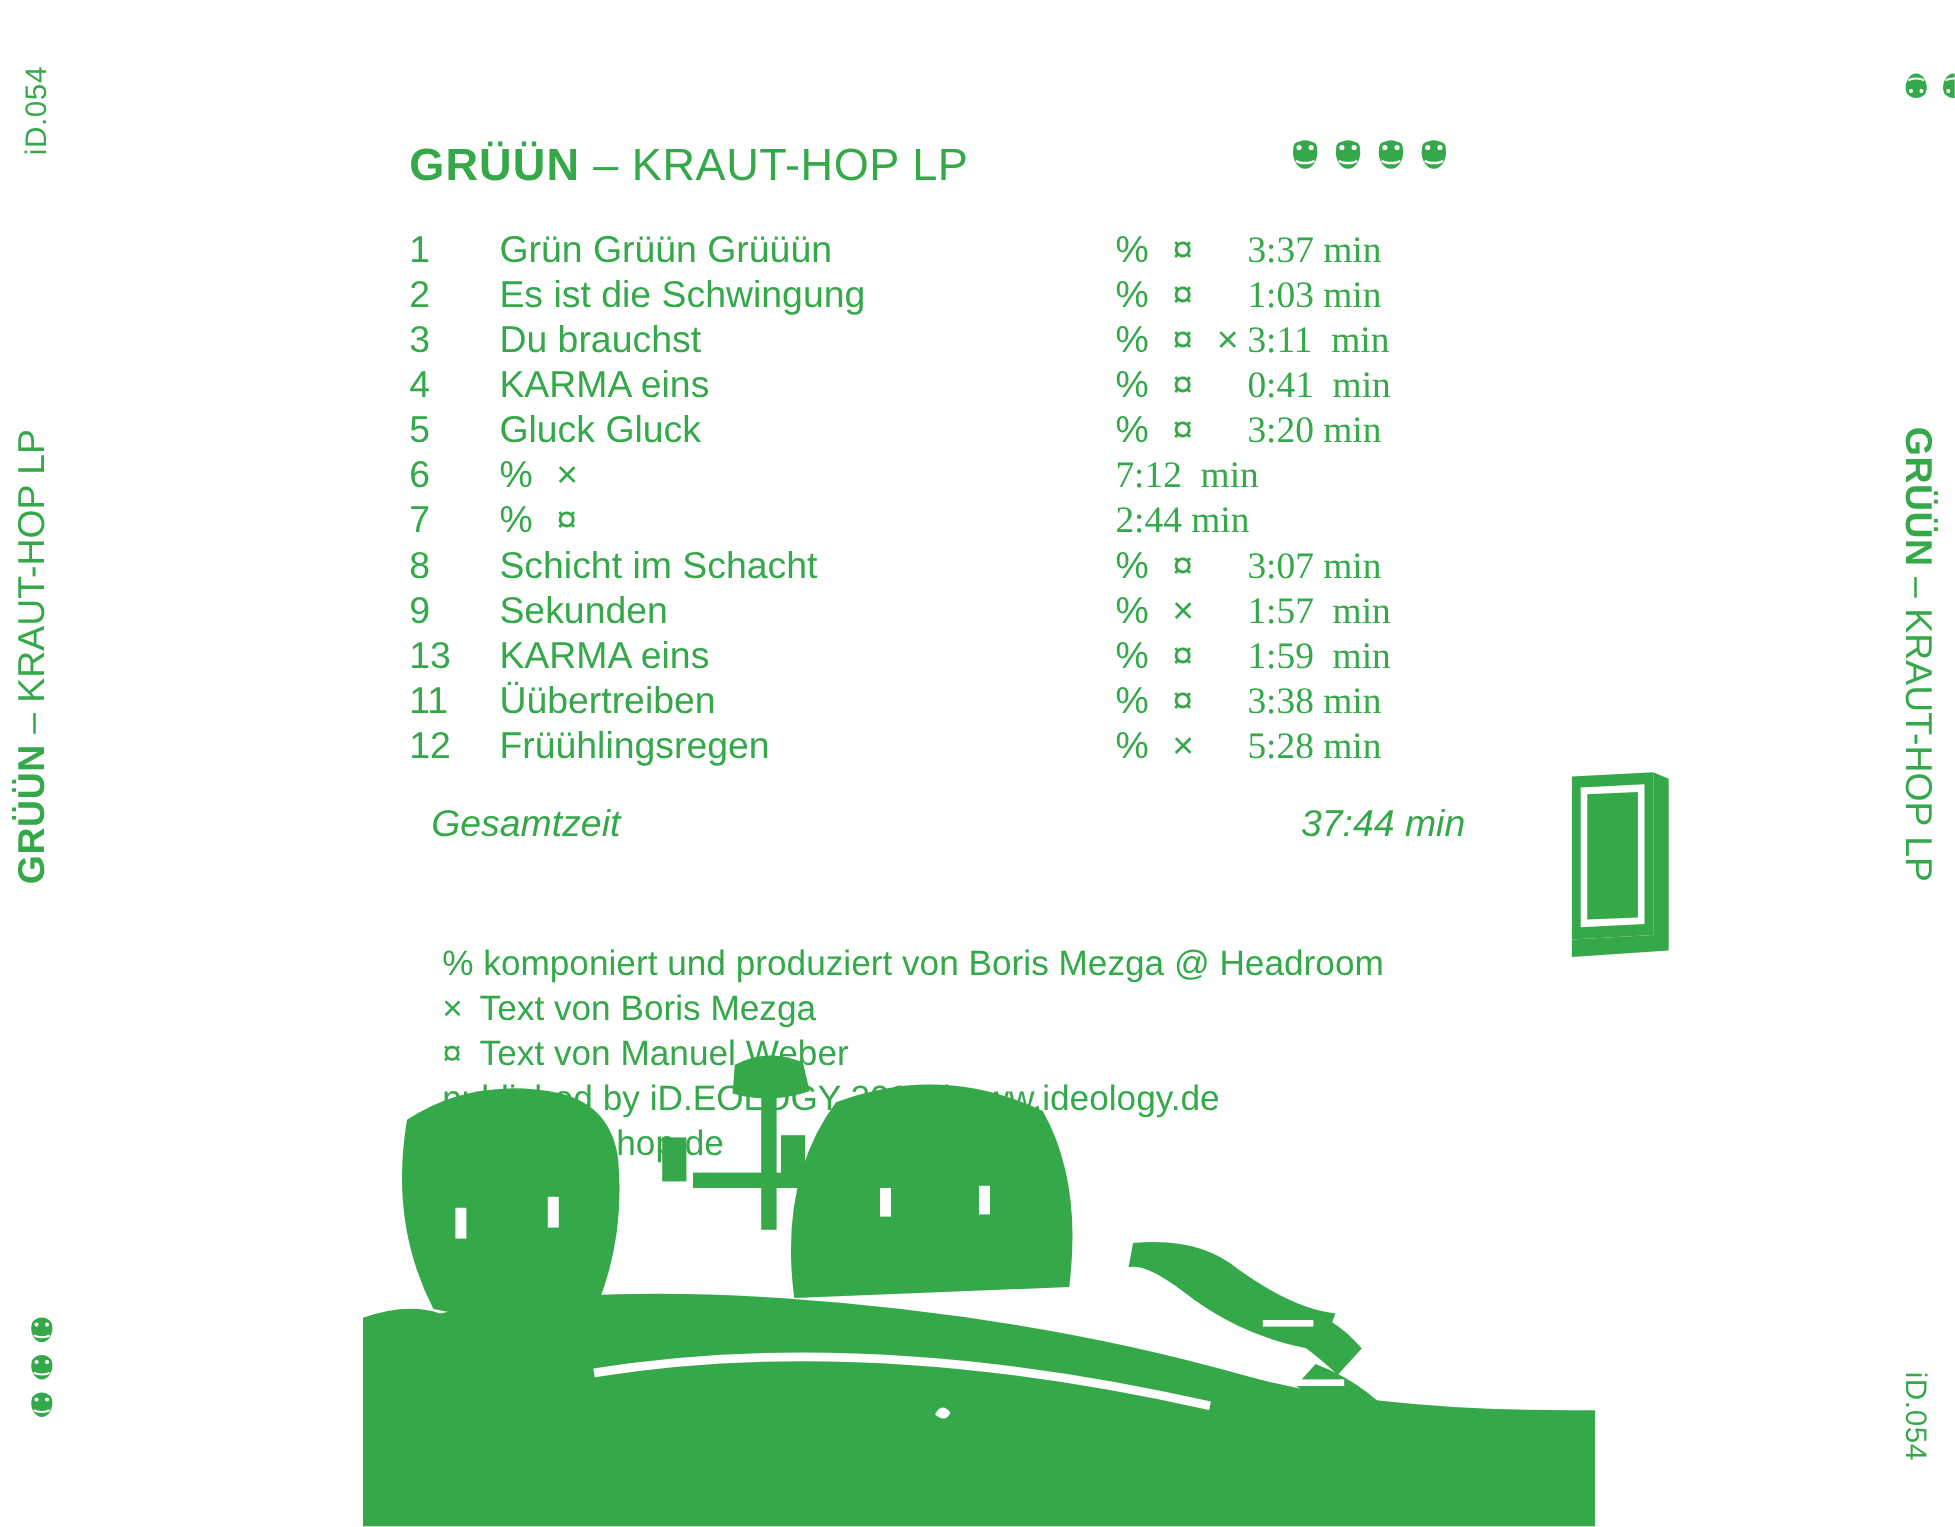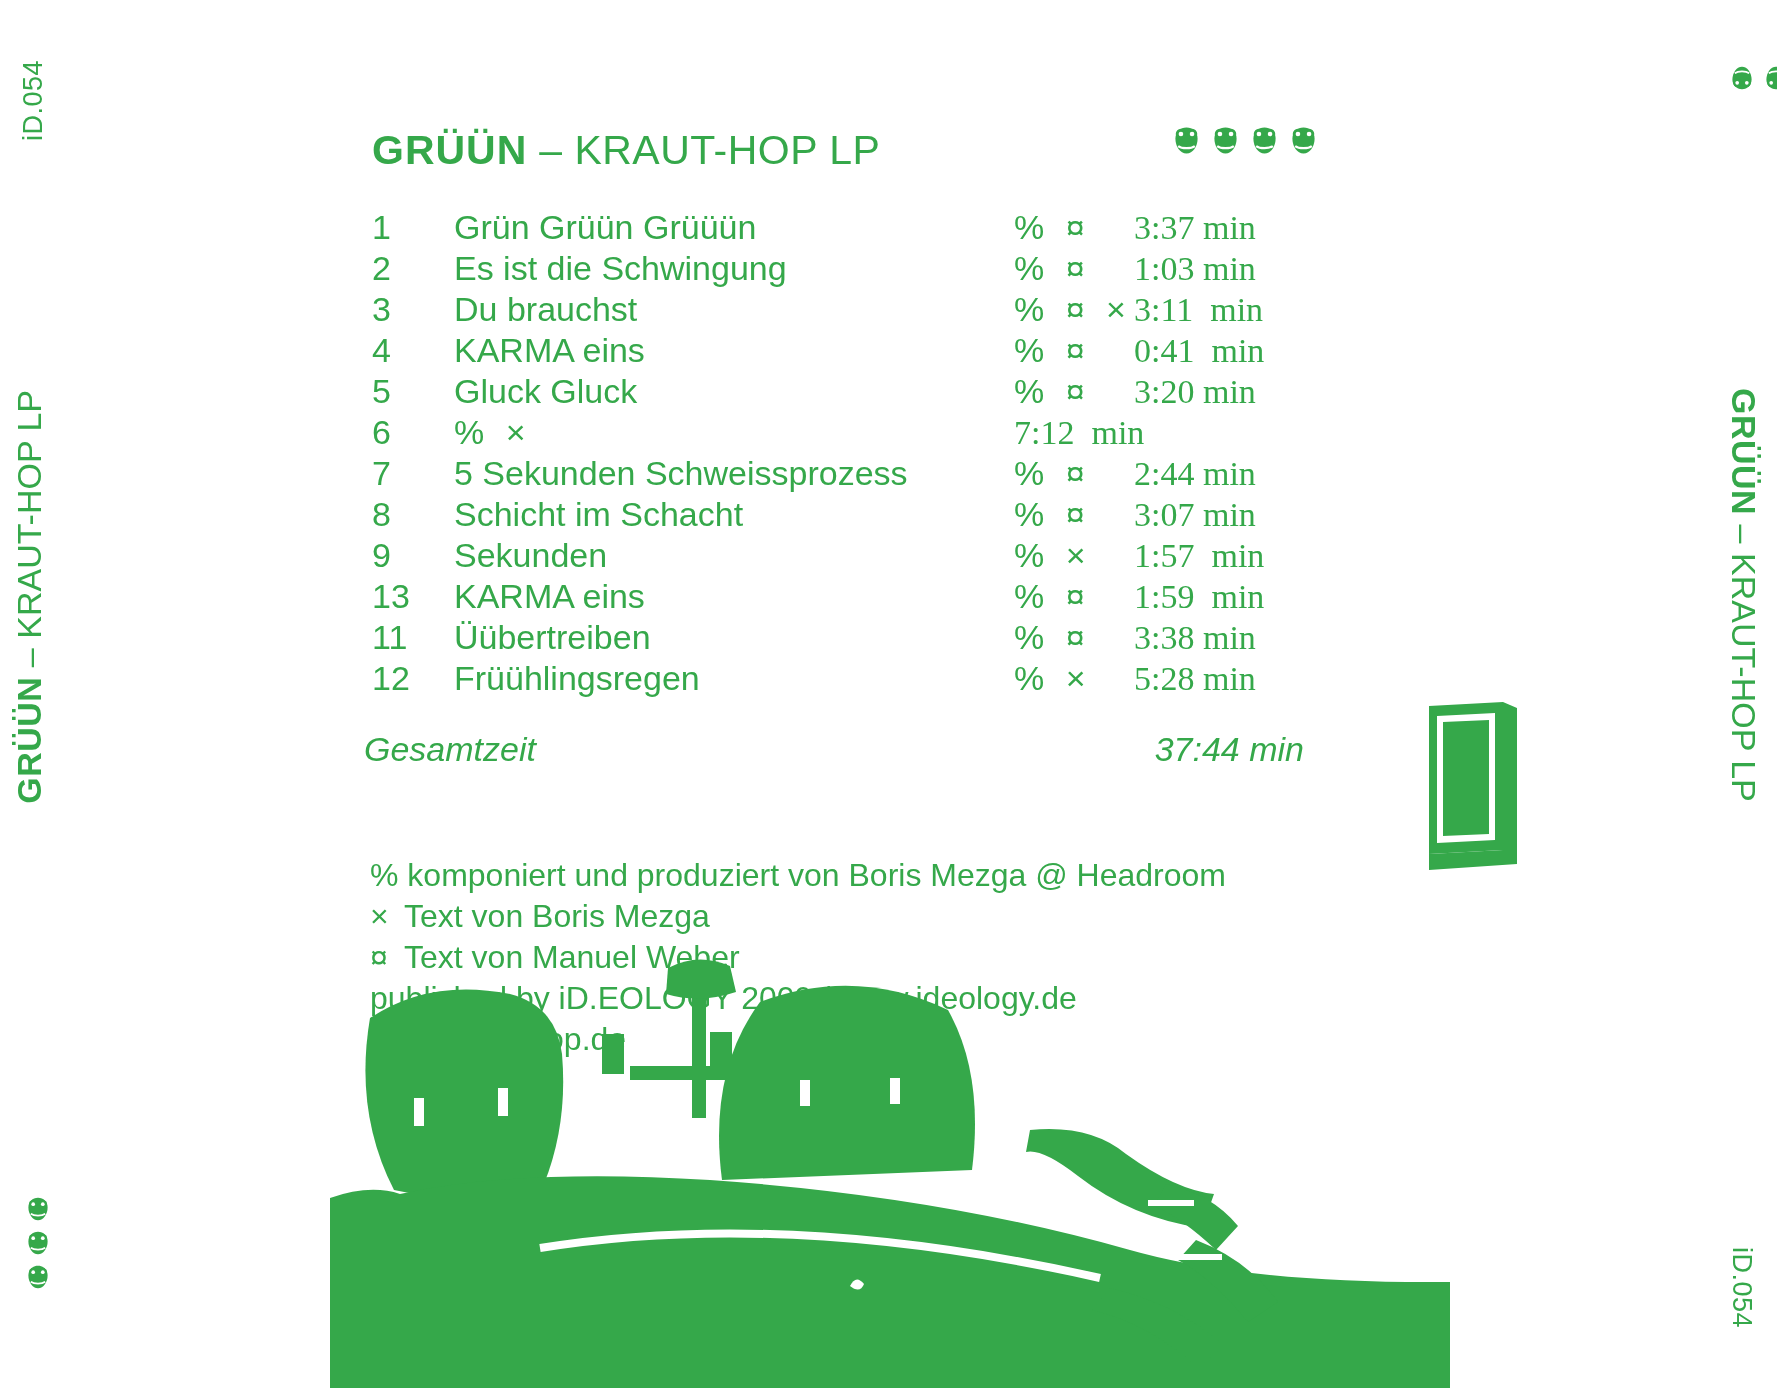--- a/index.html
+++ b/index.html
@@ -111,40 +111,40 @@
     font-size: 34px;
     font-weight: 400;
   }
   .track .num { text-align: left; }
   .track .title { text-align: left; white-space: nowrap; }
   .track .marks { text-align: left; letter-spacing: 6px; white-space: nowrap; }
   .track .dur { text-align: left; white-space: pre; font-family: Liberation Serif, serif; }
 
   .total {
     position: absolute;
-    left: 364px;
+    left: 392px;
     top: 730px;
     width: 940px;
     display: flex;
     justify-content: space-between;
     font-size: 34px;
     font-style: italic;
     align-items: flex-end;
   }
 
   
   .credits {
     position: absolute;
     left: 370px;
     top: 855px;
     font-size: 32px;
     line-height: 41px;
     white-space: nowrap;
   }
-  .credits .line { display: block; }
+  .credits .line { display: block; margin-left: 32px; }
   .credits .sym { display: inline-block; width: 34px; }
 
   
   .id-logo {
     position: absolute;
     left: 1425px;
     top: 700px;
     width: 105px;
     height: 178px;
   }
@@ -311,21 +311,20 @@
     <span class="marks">% ¤</span>
     <span class="dur">3:20 min</span>
   </div>
   <div class="track">
     <span class="num">6</span>
     <span class="marks">% ×</span>
     <span class="dur">7:12  min</span>
   </div>
   <div class="track">
     <span class="num">7</span>
-    <span class="title">5 Sekunden Schweissprozess</span>
     <span class="marks">% ¤</span>
     <span class="dur">2:44 min</span>
   </div>
   <div class="track">
     <span class="num">8</span>
     <span class="title">Schicht im Schacht</span>
     <span class="marks">% ¤</span>
     <span class="dur">3:07 min</span>
   </div>
   <div class="track">

